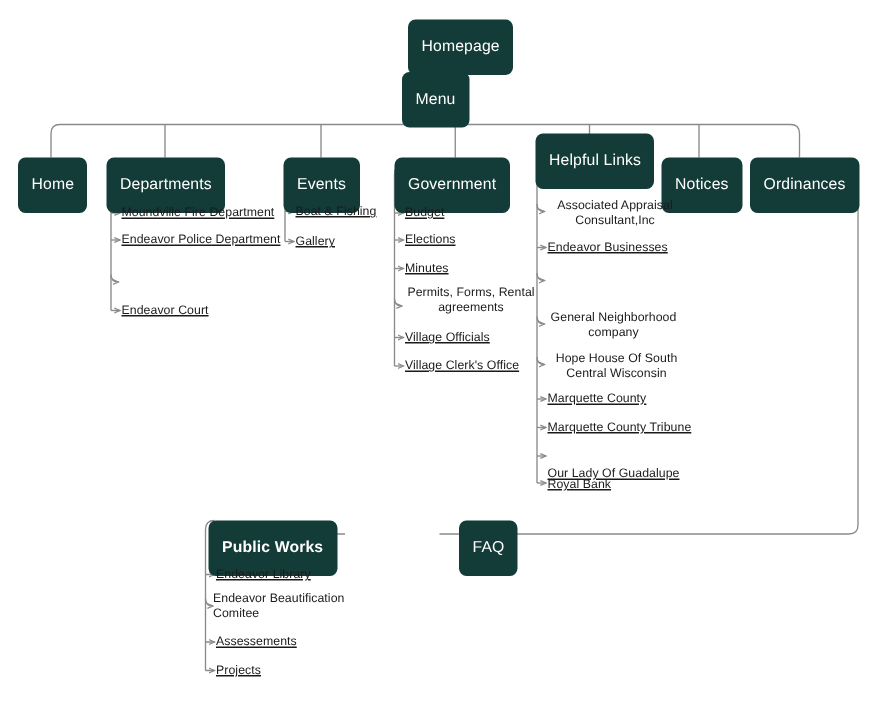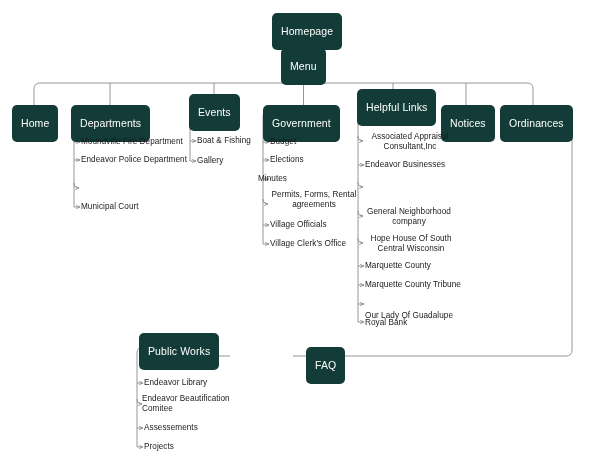--- a/index.html
+++ b/index.html
@@ -29,21 +29,21 @@
   }
   .leaf{
     position:absolute;
     color:#1a1a1a;
     font-size:8.2px;
     line-height:10px;
     letter-spacing:.05px;
     white-space:pre-line;
     cursor:pointer;
   }
-  .leaf.one{text-align:right;}
+  .leaf.one{text-align:right;text-decoration:underline;}
   .leaf.two{text-align:center;}
 </style>
 </head>
 <body>
 
 <div id="stage">
 
   <svg class="links" viewBox="0 0 593 475">
     <defs>
       <marker id="arw" markerWidth="5" markerHeight="5" refX="4.2" refY="2.5" orient="auto">
@@ -101,43 +101,43 @@
       <path d="M143,347 Q137,347 137,353 L137,447"></path>
       <path d="M137,383 L143,383" marker-end="url(#arw)"></path>
       <path d="M137,399 Q137,404 142,404" marker-end="url(#arw)"></path>
       <path d="M137,428 L143,428" marker-end="url(#arw)"></path>
       <path d="M137,447 L143,447" marker-end="url(#arw)"></path>
     </g>
   </svg>
 
   <div class="node" style="left:272px;top:13px;">Homepage</div>
 
-  <div class="node" style="left:281px;top:48px;">Menu</div>
+  <div class="node" style="left:268px;top:48px;">Menu</div>
 
   <div class="node" style="left:12px;top:105px;">Home</div>
   <div class="node" style="left:71px;top:105px;">Departments</div>
-  <div class="node" style="left:189px;top:94px;">Events</div>
+  <div class="node" style="left:189px;top:105px;">Events</div>
   <div class="node" style="left:263px;top:105px;">Government</div>
   <div class="node" style="left:357px;top:89px;">Helpful Links</div>
   <div class="node" style="left:441px;top:105px;">Notices</div>
   <div class="node" style="left:500px;top:105px;">Ordinances</div>
 
-  <div class="node" style="left:139px;top:333px;">Public Works</div>
+  <div class="node" style="left:139px;top:347px;font-weight:bold;">Public Works</div>
   <div class="node" style="left:306px;top:347px;">FAQ</div>
 
   <div class="leaf one" style="left:81px;top:137px;">Moundville Fire Department</div>
   <div class="leaf one" style="left:81px;top:155px;">Endeavor Police Department</div>
-  <div class="leaf one" style="left:81px;top:202px;">Municipal Court</div>
+  <div class="leaf one" style="left:81px;top:202px;">Endeavor Court</div>
 
   <div class="leaf one" style="left:197px;top:136px;">Boat &amp; Fishing</div>
   <div class="leaf one" style="left:197px;top:156px;">Gallery</div>
 
   <div class="leaf one" style="left:270px;top:137px;">Budget</div>
   <div class="leaf one" style="left:270px;top:155px;">Elections</div>
-  <div class="leaf one" style="left:258px;top:174px;">Minutes</div>
+  <div class="leaf one" style="left:270px;top:174px;">Minutes</div>
   <div class="leaf two" style="left:268px;top:190px;width:92px;">Permits, Forms, Rental
 agreements</div>
   <div class="leaf one" style="left:270px;top:220px;">Village Officials</div>
   <div class="leaf one" style="left:270px;top:239px;">Village Clerk's Office</div>
 
   <div class="leaf two" style="left:363px;top:132px;width:94px;">Associated Appraisal
 Consultant,Inc</div>
   <div class="leaf one" style="left:365px;top:160px;">Endeavor Businesses</div>
   <div class="leaf two" style="left:363px;top:207px;width:92px;">General Neighborhood
 company</div>

